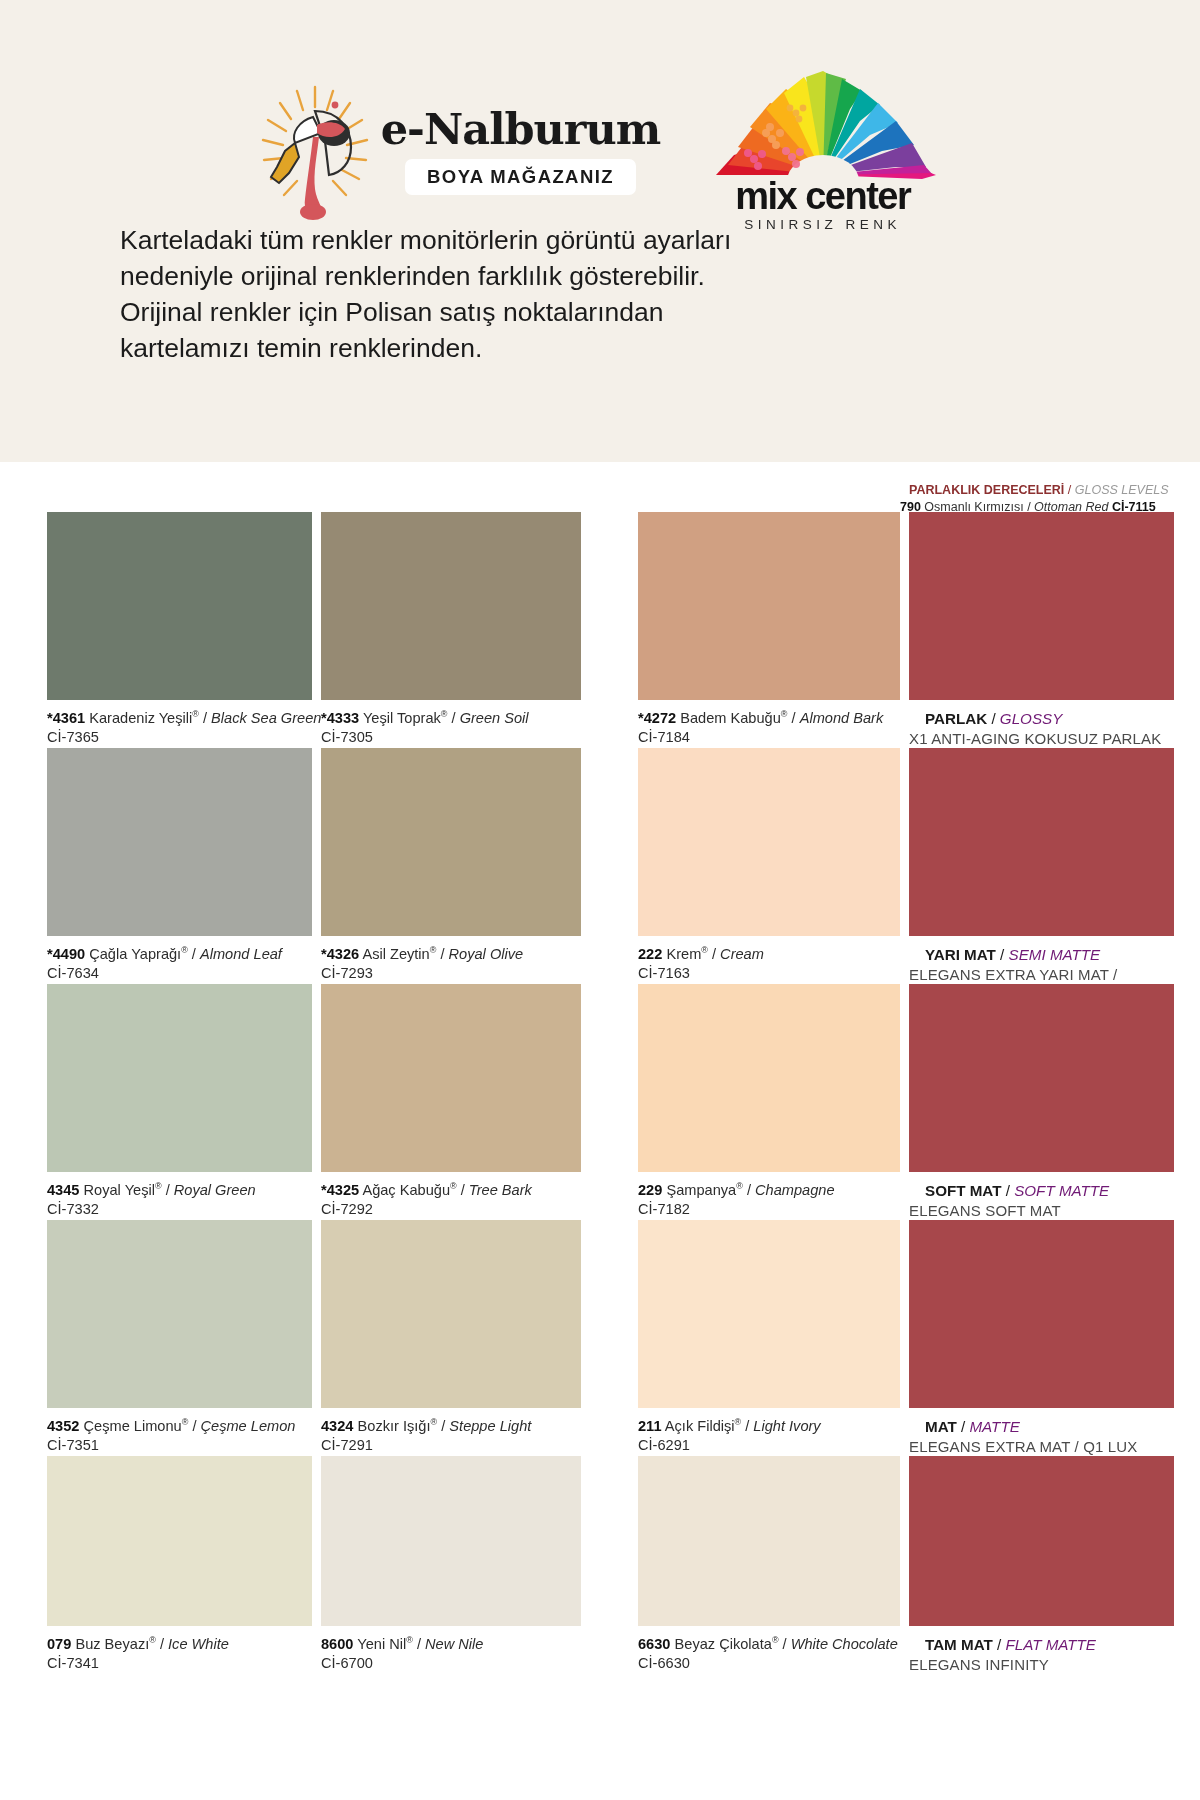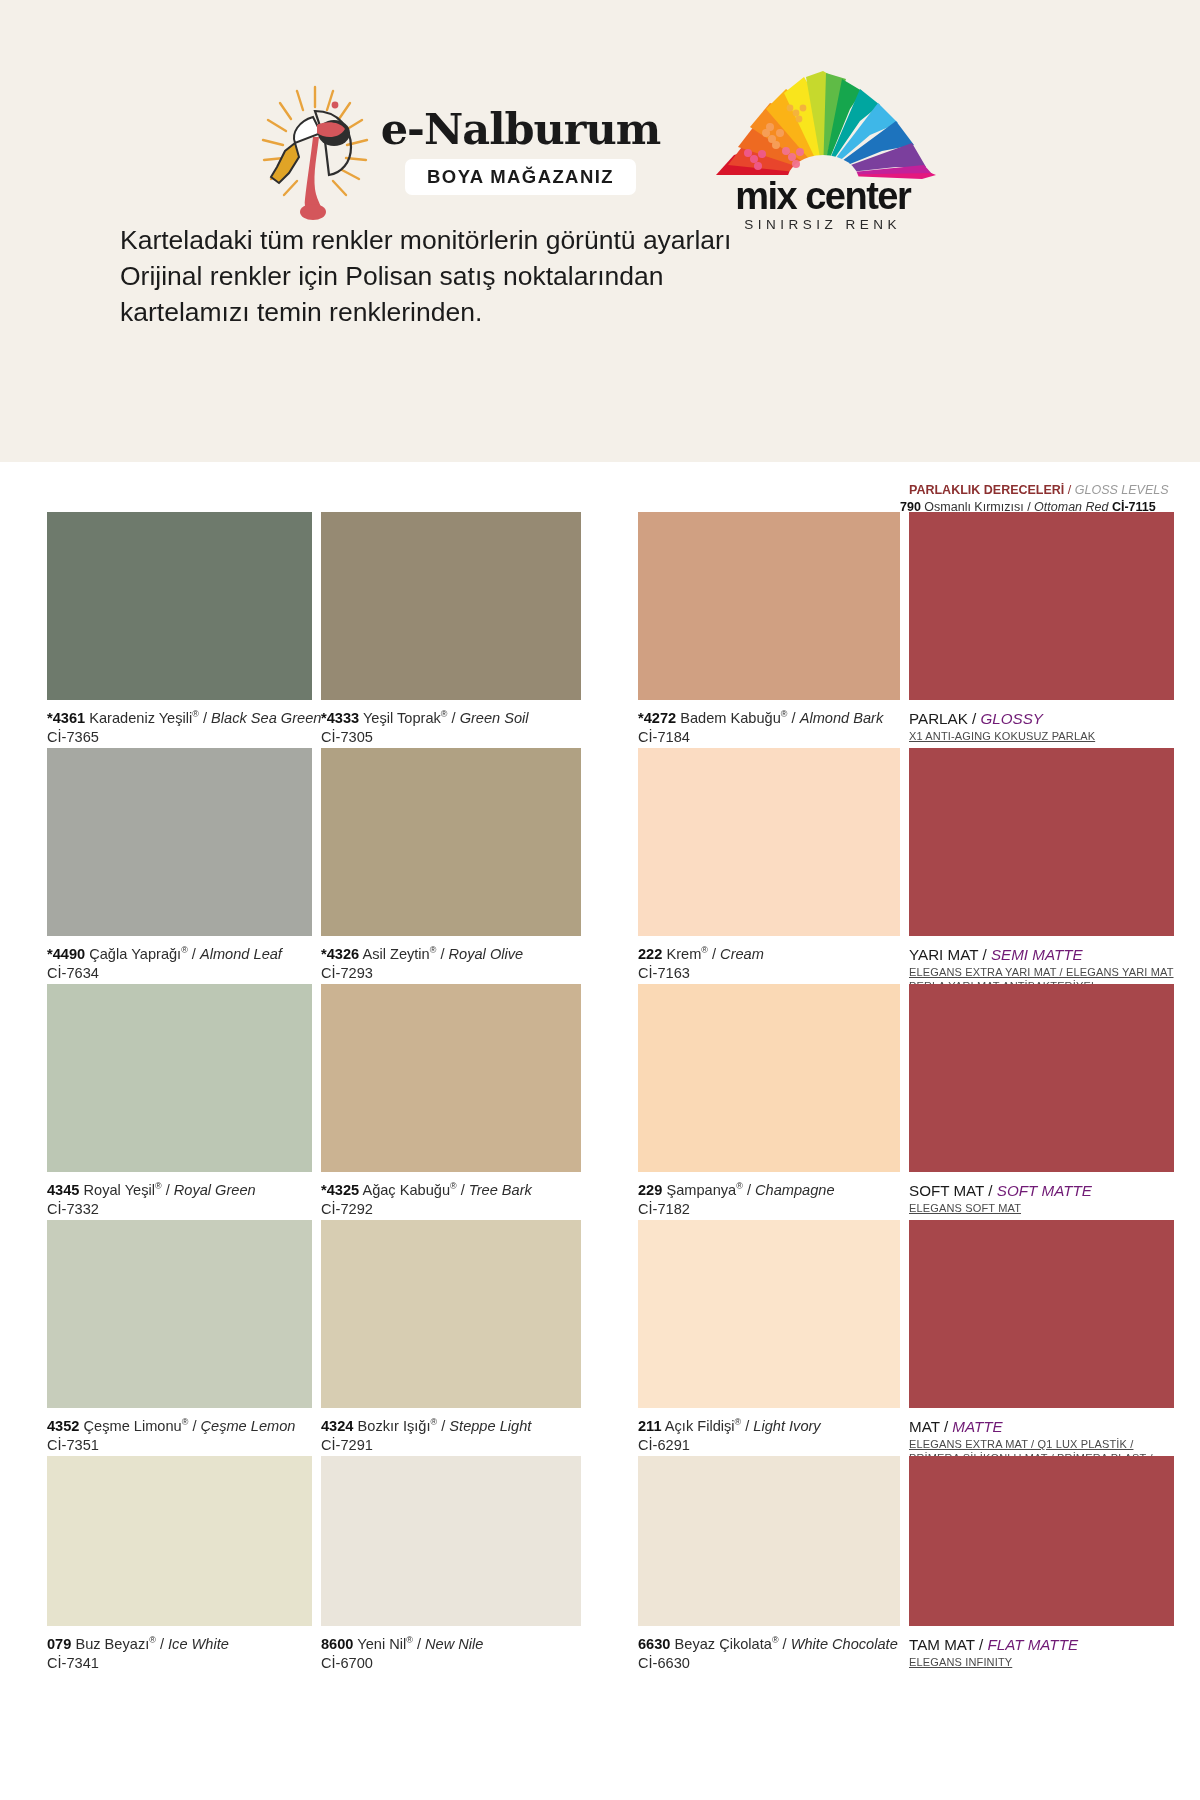--- a/index.html
+++ b/index.html
@@ -105,23 +105,23 @@
 
   .caption { padding-top:9px; height:48px; }
   .cap-line1 { font-size:14.6px; color:#2d2d2d; line-height:1.3; white-space:nowrap; }
   .cap-line1 b { font-weight:bold; color:#111; }
   .cap-line1 i { font-style:italic; }
   .cap-line1 sup { font-size:9px; vertical-align:super; }
   .cap-line2 { font-size:14.6px; color:#2d2d2d; line-height:1.35; }
 
   .gloss-cap { padding-top:9px; height:48px; }
   .gloss-title { font-size:15.2px; color:#1a1a1a; line-height:1.25; }
-  .gloss-title b { font-weight:normal; }
+  .gloss-title b { font-weight:bold;margin-left:16px; }
   .gloss-title i { font-style:italic; color:#701a75; font-weight:normal; }
-  .gloss-desc { font-size:11px; color:#4a4a4a; line-height:1.25; letter-spacing:0.15px; margin-top:2px;text-decoration:underline; }
+  .gloss-desc { font-size:15px; color:#4a4a4a; line-height:1.25; letter-spacing:0.15px; margin-top:2px; }
 
   
   .right-strip {
     position:absolute; right:0; top:462px;
     width:26px; height:1338px; background:#ffffff;
   }
   .bottom-strip {
     position:absolute; left:0; bottom:0; width:1200px; height:36px; background:#fff;
   }
 </style>
@@ -214,20 +214,21 @@
           <circle cx="86" cy="82" r="4"></circle>
         </g>
       </svg>
       <div class="mix-word">mix center</div>
       <div class="mix-sub">SINIRSIZ RENK</div>
     </div>
   </div>
 
   <div class="disclaimer">
     <div>Karteladaki tüm renkler monitörlerin görüntü ayarları</div>
+    <div>nedeniyle orijinal renklerinden farklılık gösterebilir.</div>
     <div>Orijinal renkler için Polisan satış noktalarından</div>
     <div>kartelamızı temin renklerinden.</div>
   </div>
 </div>
 
 <div class="gloss-head">
   <div class="l1" style="color: rgb(140, 48, 48); padding-left: 9px;">
     <b>PARLAKLIK DERECELERİ</b><span> / </span><i>GLOSS LEVELS</i>
   </div>
   <div class="l2">

